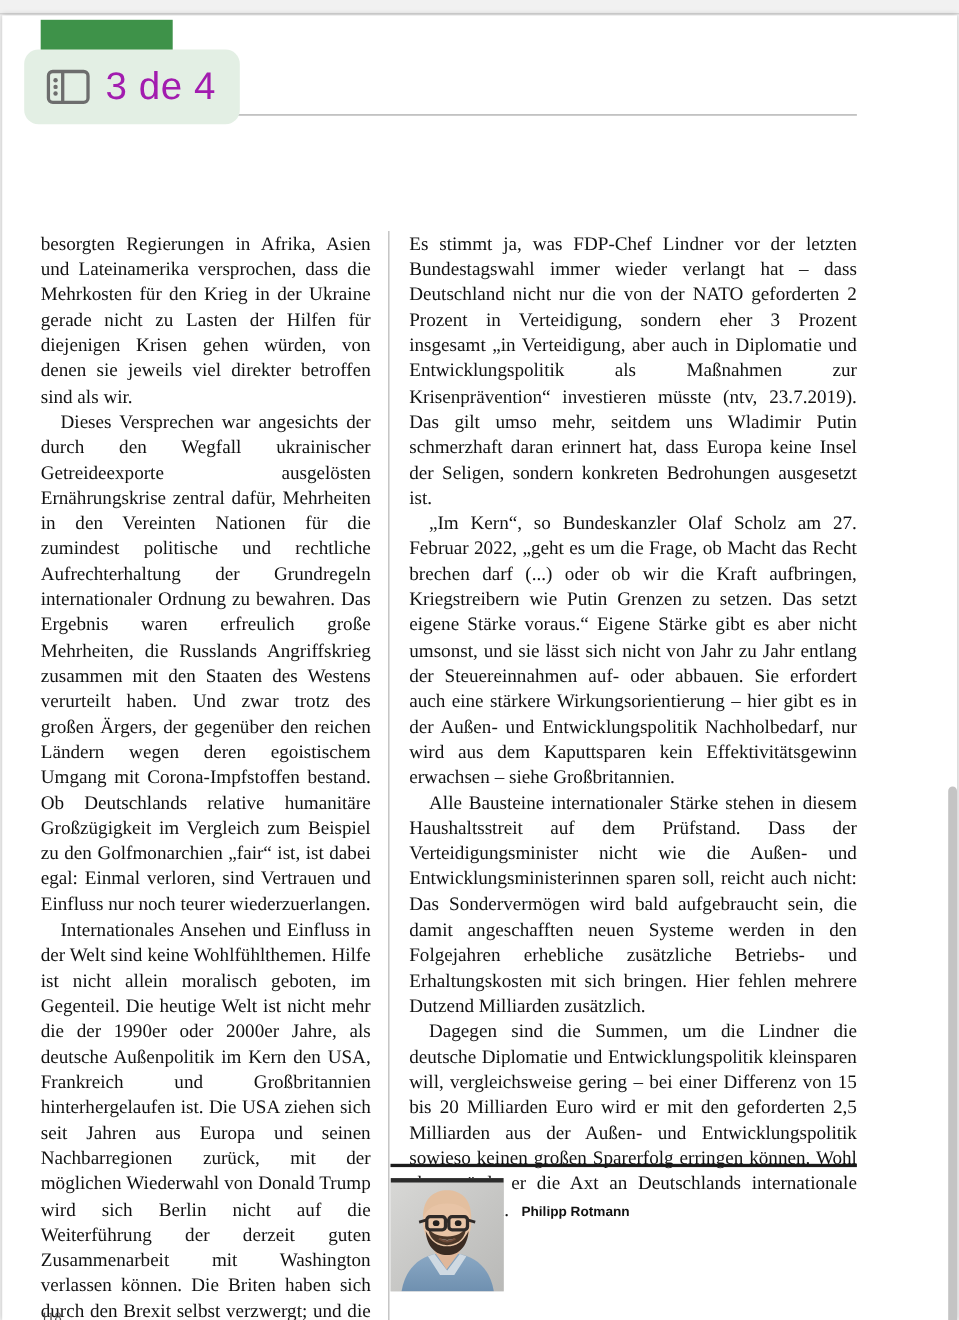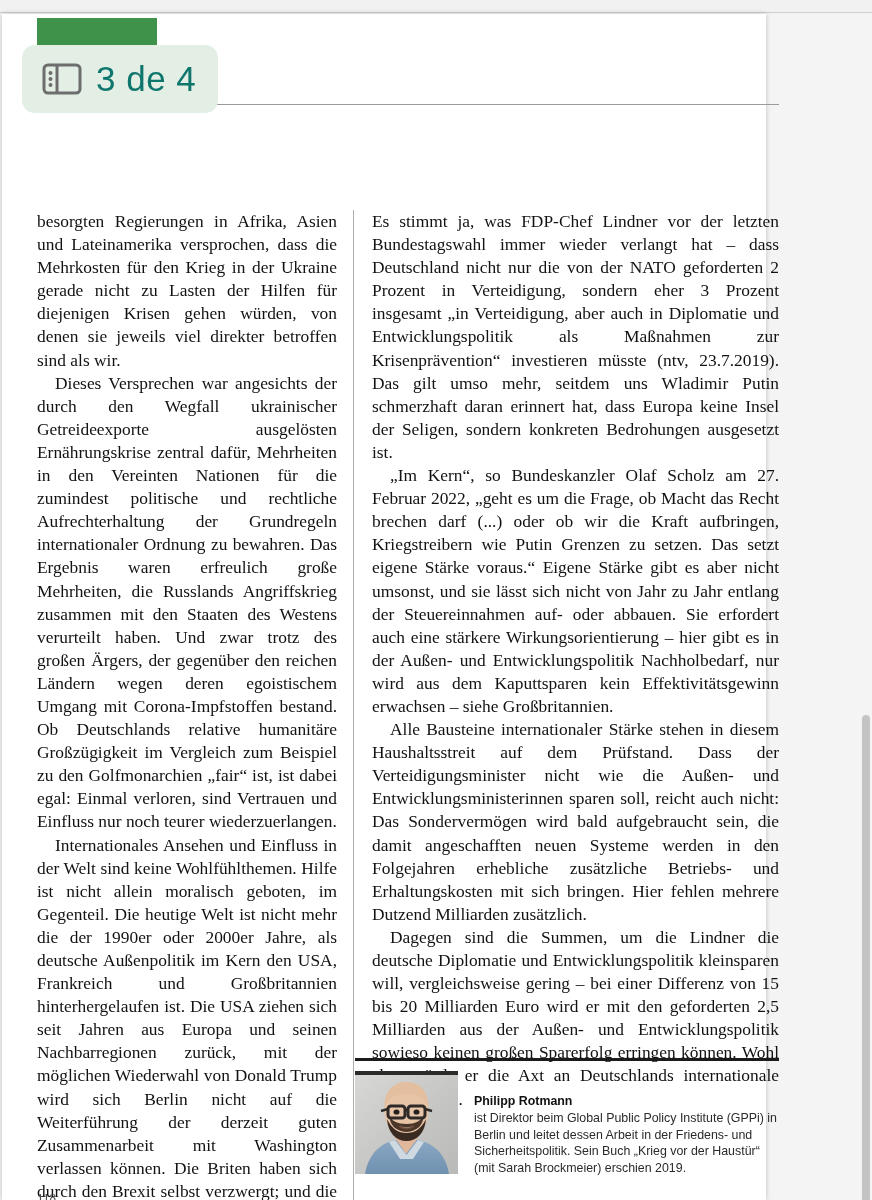--- a/index.html
+++ b/index.html
@@ -19,21 +19,21 @@
   .top-strip {
     position: absolute; left: 0; top: 0;
     width: 872px; height: 13px;
     background: #f1f1f1;
     border-bottom: 1px solid #cfcfcf;
   }
   
   .page {
     position: absolute;
     left: 2px; top: 14px;
-    width: 764px; height: 1186px;
+    width: 868px; height: 1186px;
     background: #ffffff;
     box-shadow: 0 0 5px rgba(0,0,0,0.22);
   }
   
   .green-bar {
     position: absolute;
     left: 35px; top: 4px;
     width: 120px; height: 28px;
     background: #3e9249;
   }
@@ -60,21 +60,21 @@
     align-items: center;
     gap: 14px;
     padding: 0 22px 0 20px;
     background: #e3efe4;
     border-radius: 13px;
     z-index: 40;
   }
   .page-badge .badge-icon { display: block; line-height: 0; }
   .page-badge .badge-text {
     font-size: 35px;
-    color: #0f766e;
+    color: #a21caf;
     font-weight: 400;
     letter-spacing: 0.5px;
     white-space: nowrap;
   }
   
   .columns {
     position: absolute;
     left: 35px; top: 196px;
     width: 742px;
     display: flex;
@@ -200,21 +200,20 @@
             <line x1="70" y1="38" x2="77" y2="40" stroke="#2f2a28" stroke-width="2.5"></line>
             <ellipse cx="41.5" cy="41" rx="3" ry="2.6" fill="#23201e"></ellipse>
             <ellipse cx="61.5" cy="41" rx="3" ry="2.6" fill="#23201e"></ellipse>
             <path d="M44 55 Q51.5 60 59 55" stroke="#6e4b39" stroke-width="2" fill="none"></path>
             <path d="M45 55 Q51.5 58 58 55 Q51.5 57.5 45 55 Z" fill="#ffffff"></path>
             <path d="M40 69 L51.5 84 L63 69 L69 71 L58 88 L45 88 L34 71 Z" fill="#cfd9e2"></path>
           </svg>
         </div>
         <div class="bio-text">
           <span class="bio-name">Philipp Rotmann</span>
-          <span>ist Direktor beim Global Public Policy Institute (GPPi) in Berlin und leitet dessen Arbeit in der Friedens- und Sicherheitspolitik. Sein Buch „Krieg vor der Haustür“ (mit Sarah Brockmeier) erschien 2019.</span>
         </div>
       </div>
     </div>
 
     <div class="page-folio">118</div>
   </div>
 
   <div class="page-badge">
     <span class="badge-icon">
       <svg width="40" height="34" viewBox="0 0 40 34">

